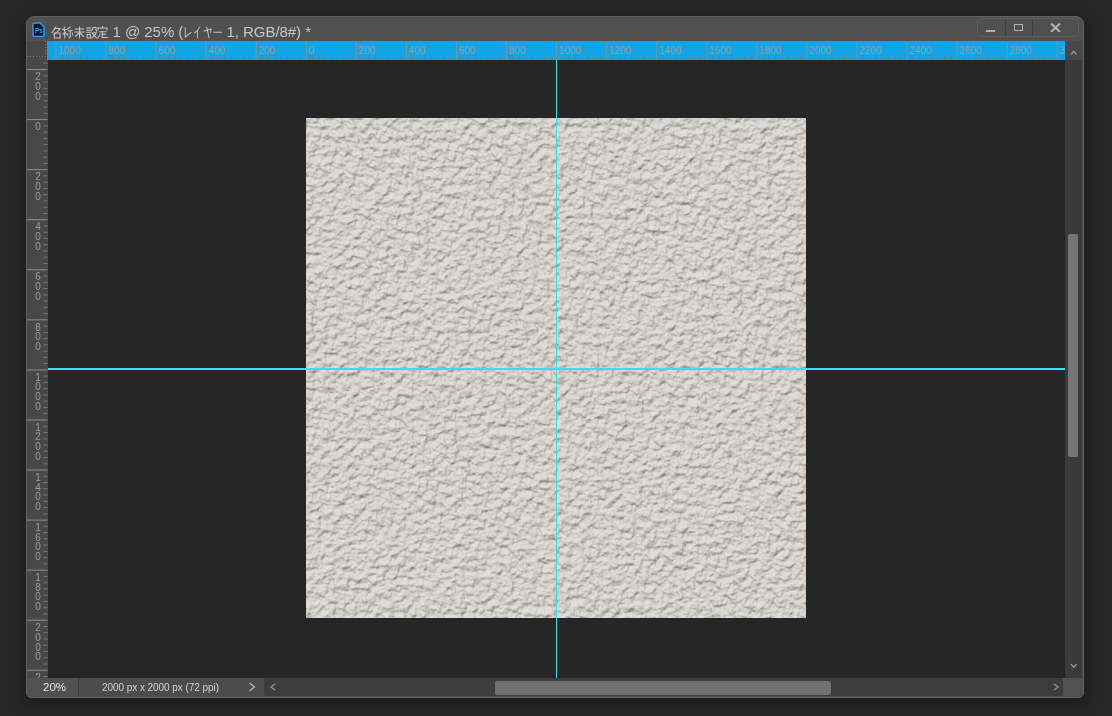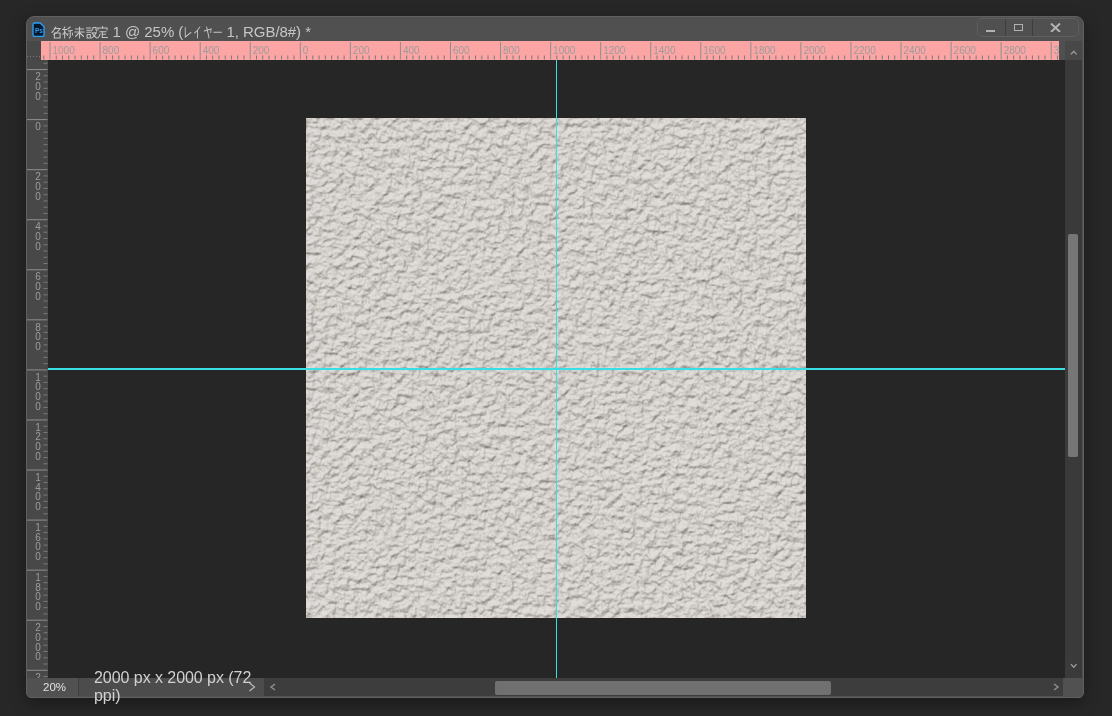--- a/index.html
+++ b/index.html
@@ -80,21 +80,21 @@
 <svg class="abs" style="left:1049.5px;top:22.5px" width="11" height="9.5" viewBox="0 0 11 9.5">
   <path d="M1 0.5 L10 9 M10 0.5 L1 9" stroke="#b2b2b2" stroke-width="2"></path>
 </svg>
 
 <div class="abs" style="left:27px;top:41px;width:21px;height:18.5px;background:#484848;"></div>
 <svg class="abs" style="left:27px;top:41px" width="21" height="18.5">
   <line x1="18.5" y1="0" x2="18.5" y2="18.5" stroke="#7a7a7a" stroke-width="1" stroke-dasharray="1 2"></line>
   <line x1="0" y1="15.5" x2="21" y2="15.5" stroke="#7a7a7a" stroke-width="1" stroke-dasharray="1 2"></line>
 </svg>
 
-<div class="abs" style="left:41px;top:41px;width:1017.5px;height:18.5px;background:#fca5a5;text-decoration:underline;">
+<div class="abs" style="left:47px;top:41px;width:1017.5px;height:18.5px;background:#0ea5e9;text-decoration:underline;">
     <svg width="1017.5" height="18.5" viewBox="0 0 1017.5 18.5" style="display:block">
       <rect x="2.24" y="14.5" width="1" height="4" fill="#7a7a7a"></rect>
       <rect x="8.50" y="1" width="1" height="17.5" fill="#8e8e8e"></rect>
       <rect x="14.76" y="14.5" width="1" height="4" fill="#7a7a7a"></rect>
       <rect x="21.01" y="14.5" width="1" height="4" fill="#7a7a7a"></rect>
       <rect x="27.27" y="14.5" width="1" height="4" fill="#7a7a7a"></rect>
       <rect x="33.53" y="14.5" width="1" height="4" fill="#7a7a7a"></rect>
       <rect x="39.79" y="14.5" width="1" height="4" fill="#7a7a7a"></rect>
       <rect x="46.04" y="14.5" width="1" height="4" fill="#7a7a7a"></rect>
       <rect x="52.30" y="14.5" width="1" height="4" fill="#7a7a7a"></rect>
@@ -452,21 +452,21 @@
 </svg>
 <svg class="abs" style="left:1070px;top:663px" width="7.5" height="5.5" viewBox="0 0 7.5 5.5">
   <path d="M0.9 1.1 L3.75 4.3 L6.6 1.1" fill="none" stroke="#9a9a9a" stroke-width="1.4"></path>
 </svg>
 <div class="abs" style="left:1067.5px;top:234px;width:10.5px;height:223px;background:#767676;border-radius:2px;"></div>
 
 <div class="abs" style="left:27px;top:678px;width:1056px;height:18px;background:#4c4c4c;"></div>
 <div class="abs" style="left:27px;top:678px;width:51px;height:18px;background:#515151;"></div>
 <div class="abs" style="left:78px;top:678px;width:1px;height:18px;background:#3c3c3c;"></div>
 <div class="abs" style="left:29px;top:678px;width:51px;height:18px;display:flex;align-items:center;justify-content:center;color:#e2e2e2;font-size:11.5px;">20%</div>
-<div class="abs" style="left:78px;top:678px;width:165px;height:18px;display:flex;align-items:center;justify-content:center;color:#d2d2d2;font-size:16px;letter-spacing:-0.05px;margin-left:16px;">2000 px x 2000 px (72 ppi)</div>
+<div class="abs" style="left:78px;top:678px;width:165px;height:18px;display:flex;align-items:center;justify-content:center;color:#d2d2d2;font-size:10px;letter-spacing:-0.05px;">2000 px x 2000 px (72 ppi)</div>
 <svg class="abs" style="left:248px;top:682px" width="8" height="10" viewBox="0 0 8 10">
   <path d="M1.5 1 L6.5 5 L1.5 9" fill="none" stroke="#bbbbbb" stroke-width="1.2"></path>
 </svg>
 
 <div class="abs" style="left:264px;top:678px;width:799px;height:18px;background:#3d3d3d;"></div>
 <svg class="abs" style="left:269px;top:683px" width="8" height="8" viewBox="0 0 8 8">
   <path d="M6 1 L2 4 L6 7" fill="none" stroke="#909090" stroke-width="1.4"></path>
 </svg>
 <svg class="abs" style="left:1052px;top:683px" width="8" height="8" viewBox="0 0 8 8">
   <path d="M2 1 L6 4 L2 7" fill="none" stroke="#909090" stroke-width="1.4"></path>

